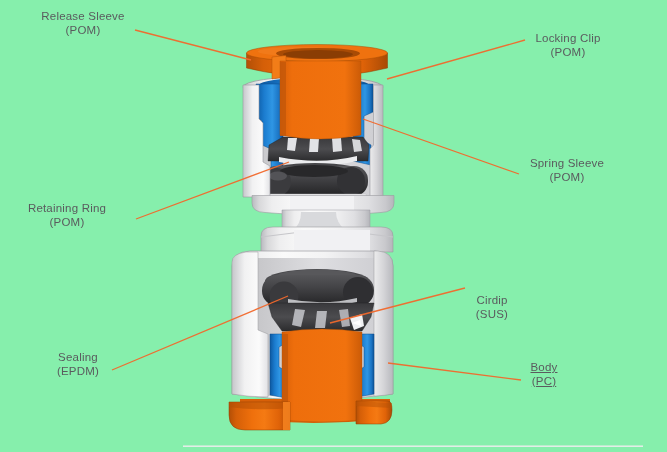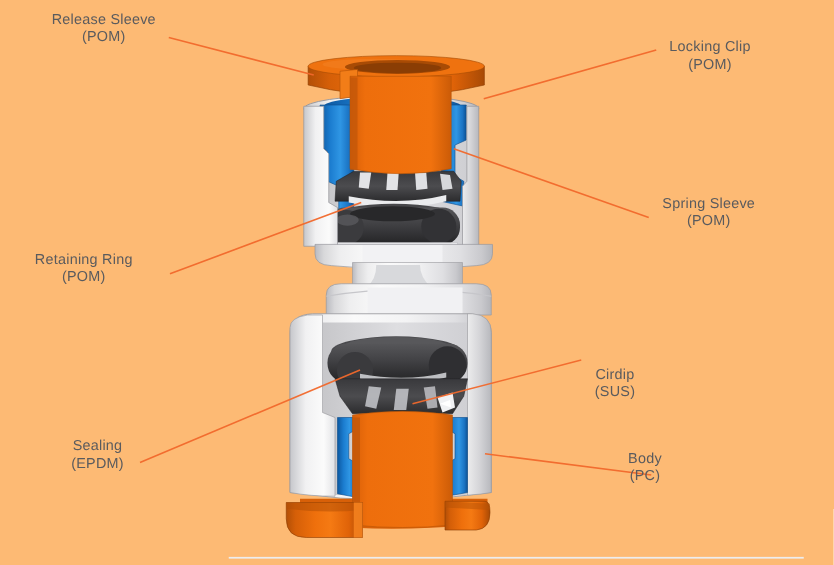--- a/index.html
+++ b/index.html
@@ -1,30 +1,30 @@
 <!DOCTYPE html>
 <html><head>
 <meta charset="utf-8">
 <style>
   html,body{margin:0;padding:0;background:#ffffff;}
   #stage{
-    position:relative;width:667px;height:452px;background:#fdba74;overflow:hidden;
+    position:relative;width:667px;height:452px;background:#86efac;overflow:hidden;
     font-family:"Liberation Sans", sans-serif;
   }
   .label{
     position:absolute;text-align:center;color:#5a5b5e;font-size:11.5px;
     line-height:13.5px;letter-spacing:0.2px;user-select:none;
   }
   .lbl-release{left:18px;top:10px;width:130px;}
   .lbl-locking{left:503px;top:32px;width:130px;}
   .lbl-spring{left:502px;top:157px;width:130px;}
   .lbl-retaining{left:2px;top:202px;width:130px;}
   .lbl-cirdip{left:447px;top:271px;width:90px;margin-top:23px;}
   .lbl-sealing{left:18px;top:351px;width:120px;}
-  .lbl-body{left:466px;top:361px;width:100px;}
+  .lbl-body{left:494px;top:361px;width:100px;text-decoration:underline;}
   svg{position:absolute;left:0;top:0;}
 </style>
 </head>
 <body>
 
 <div id="stage">
 
   <svg width="667" height="452" viewBox="0 0 667 452">
     <defs>
       <linearGradient id="go" x1="0" y1="0" x2="1" y2="0">

